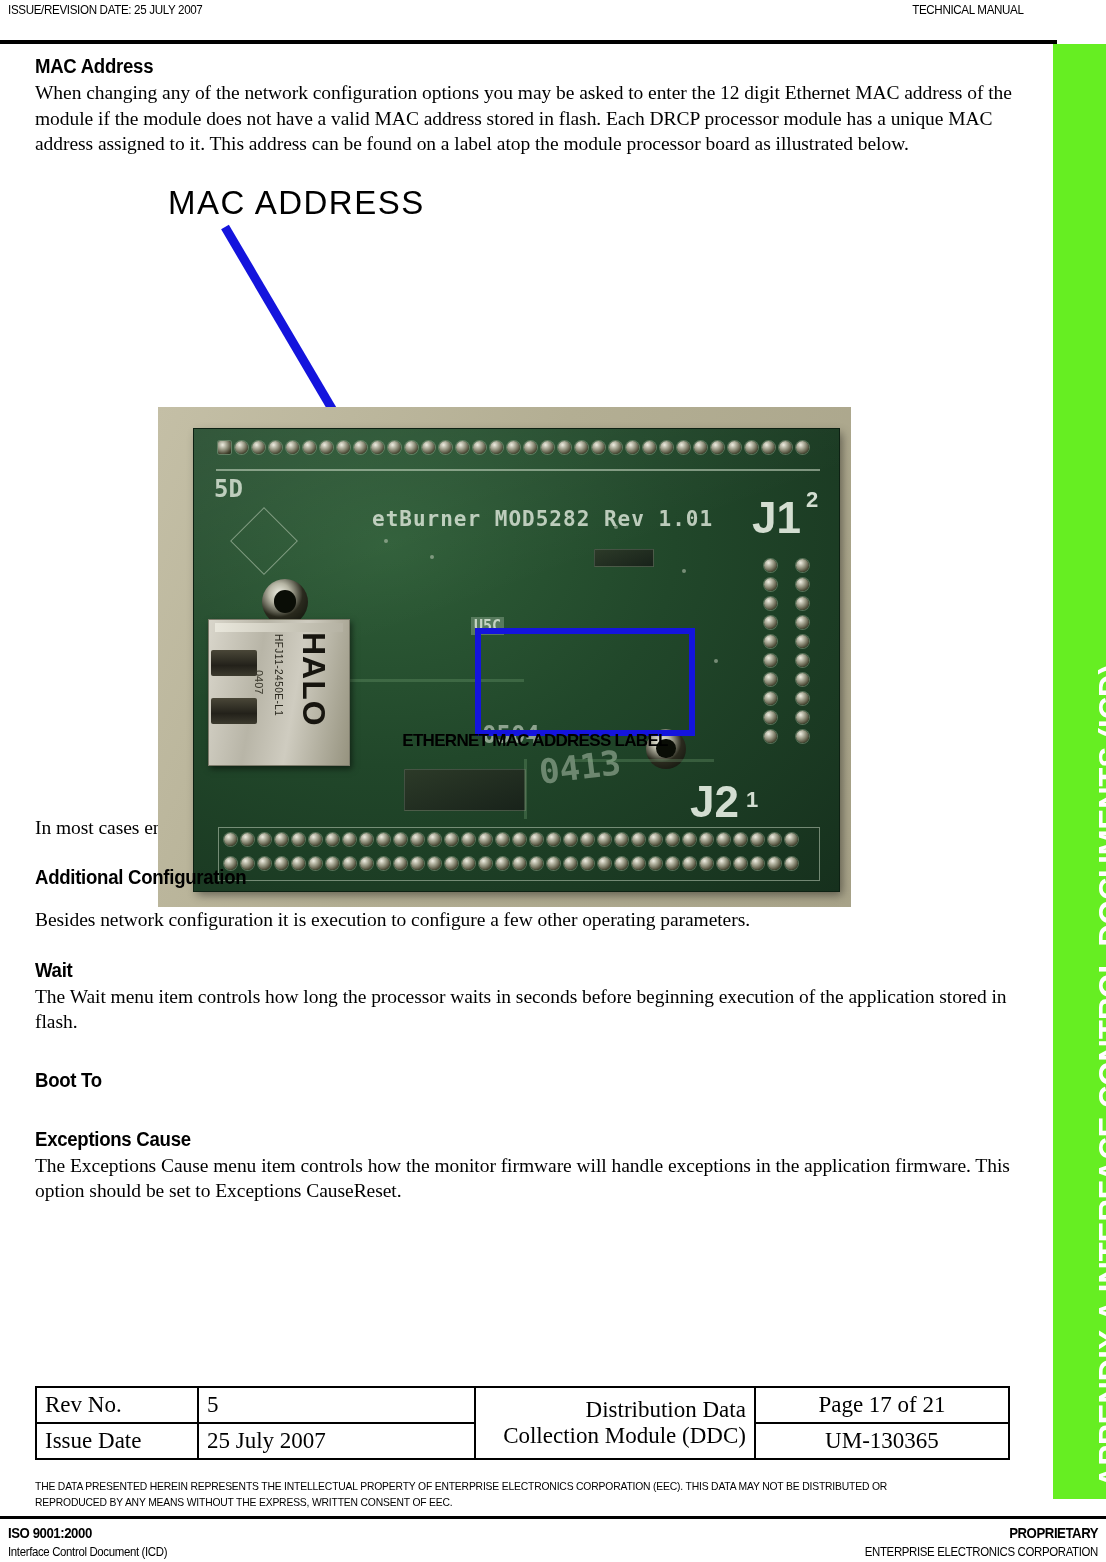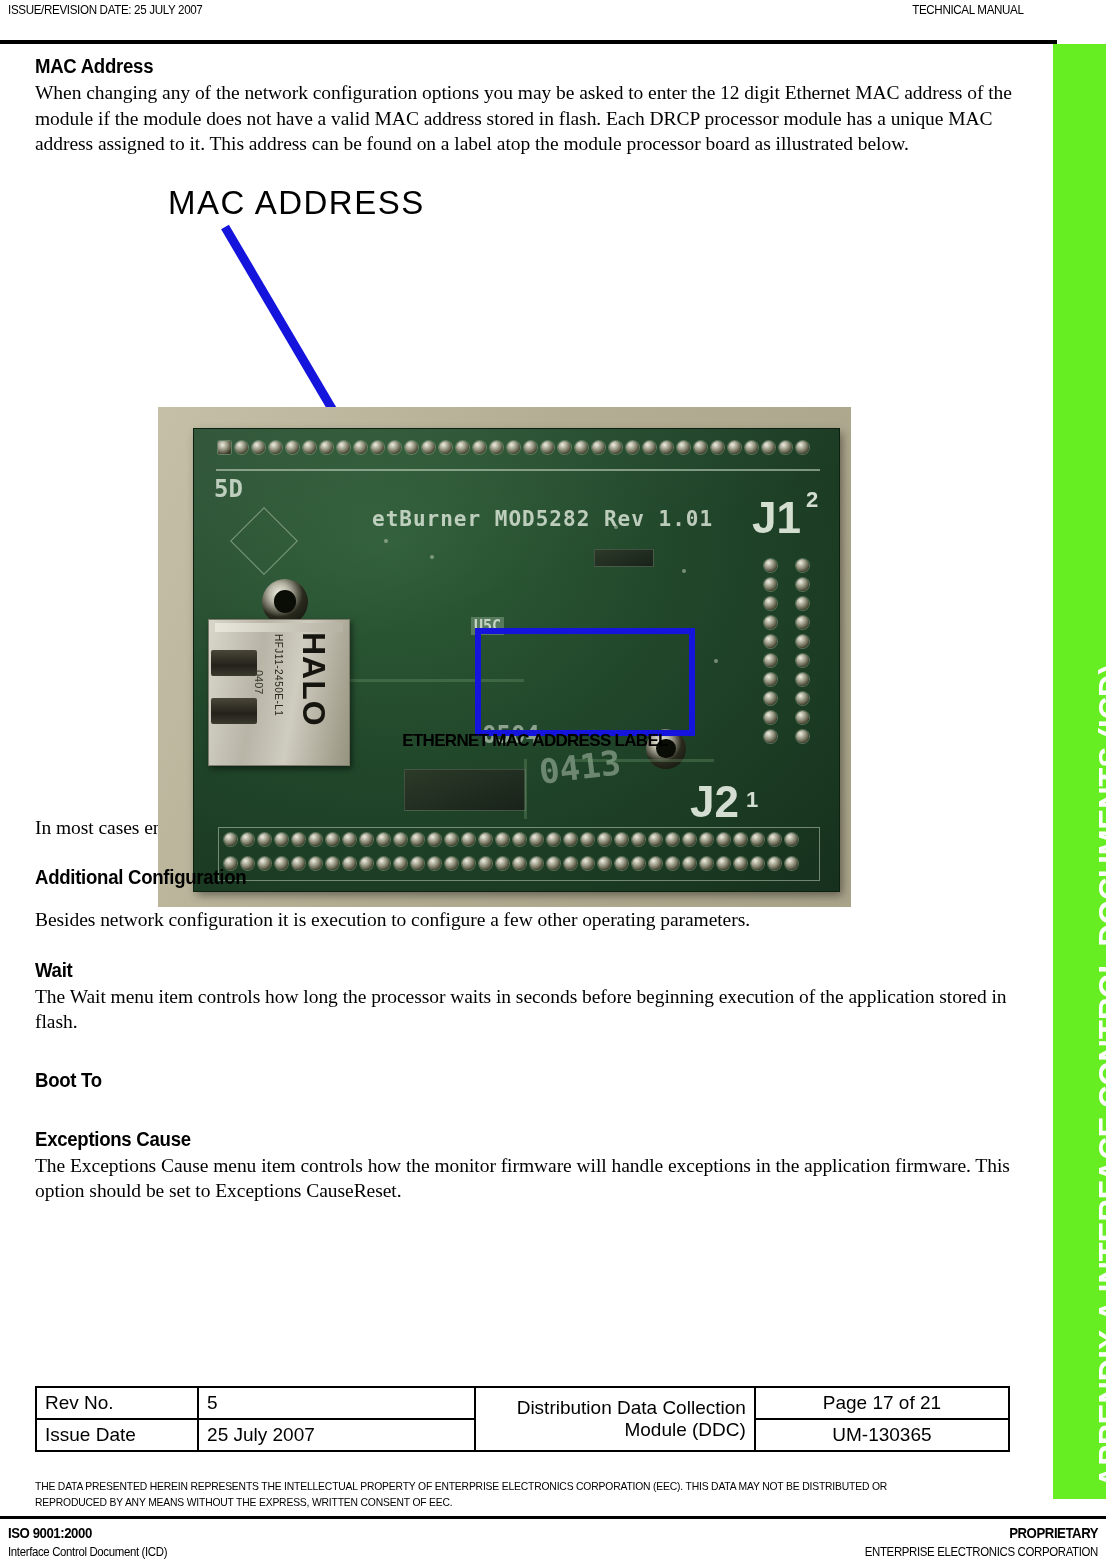--- a/index.html
+++ b/index.html
@@ -304,22 +304,22 @@
     letter-spacing: -0.7px;
     color: #000;
   }
 
   
   .ftable {
     position: absolute;
     left: 35px; top: 1386px;
     width: 975px;
     border-collapse: collapse;
-    font-family: Liberation Sans, sans-serif;
-    font-size: 19px;
+    font-family: Liberation Serif, serif;
+    font-size: 23px;
   }
   .ftable td {
     border: 2px solid #000;
     padding: 4px 8px;
     color: #000;
   }
   .c-lbl   { width: 148px; }
   .c-val   { width: 268px; }
   .c-mid   { width: 268px; text-align: right; }
   .c-right { width: 243px; text-align: center; }

